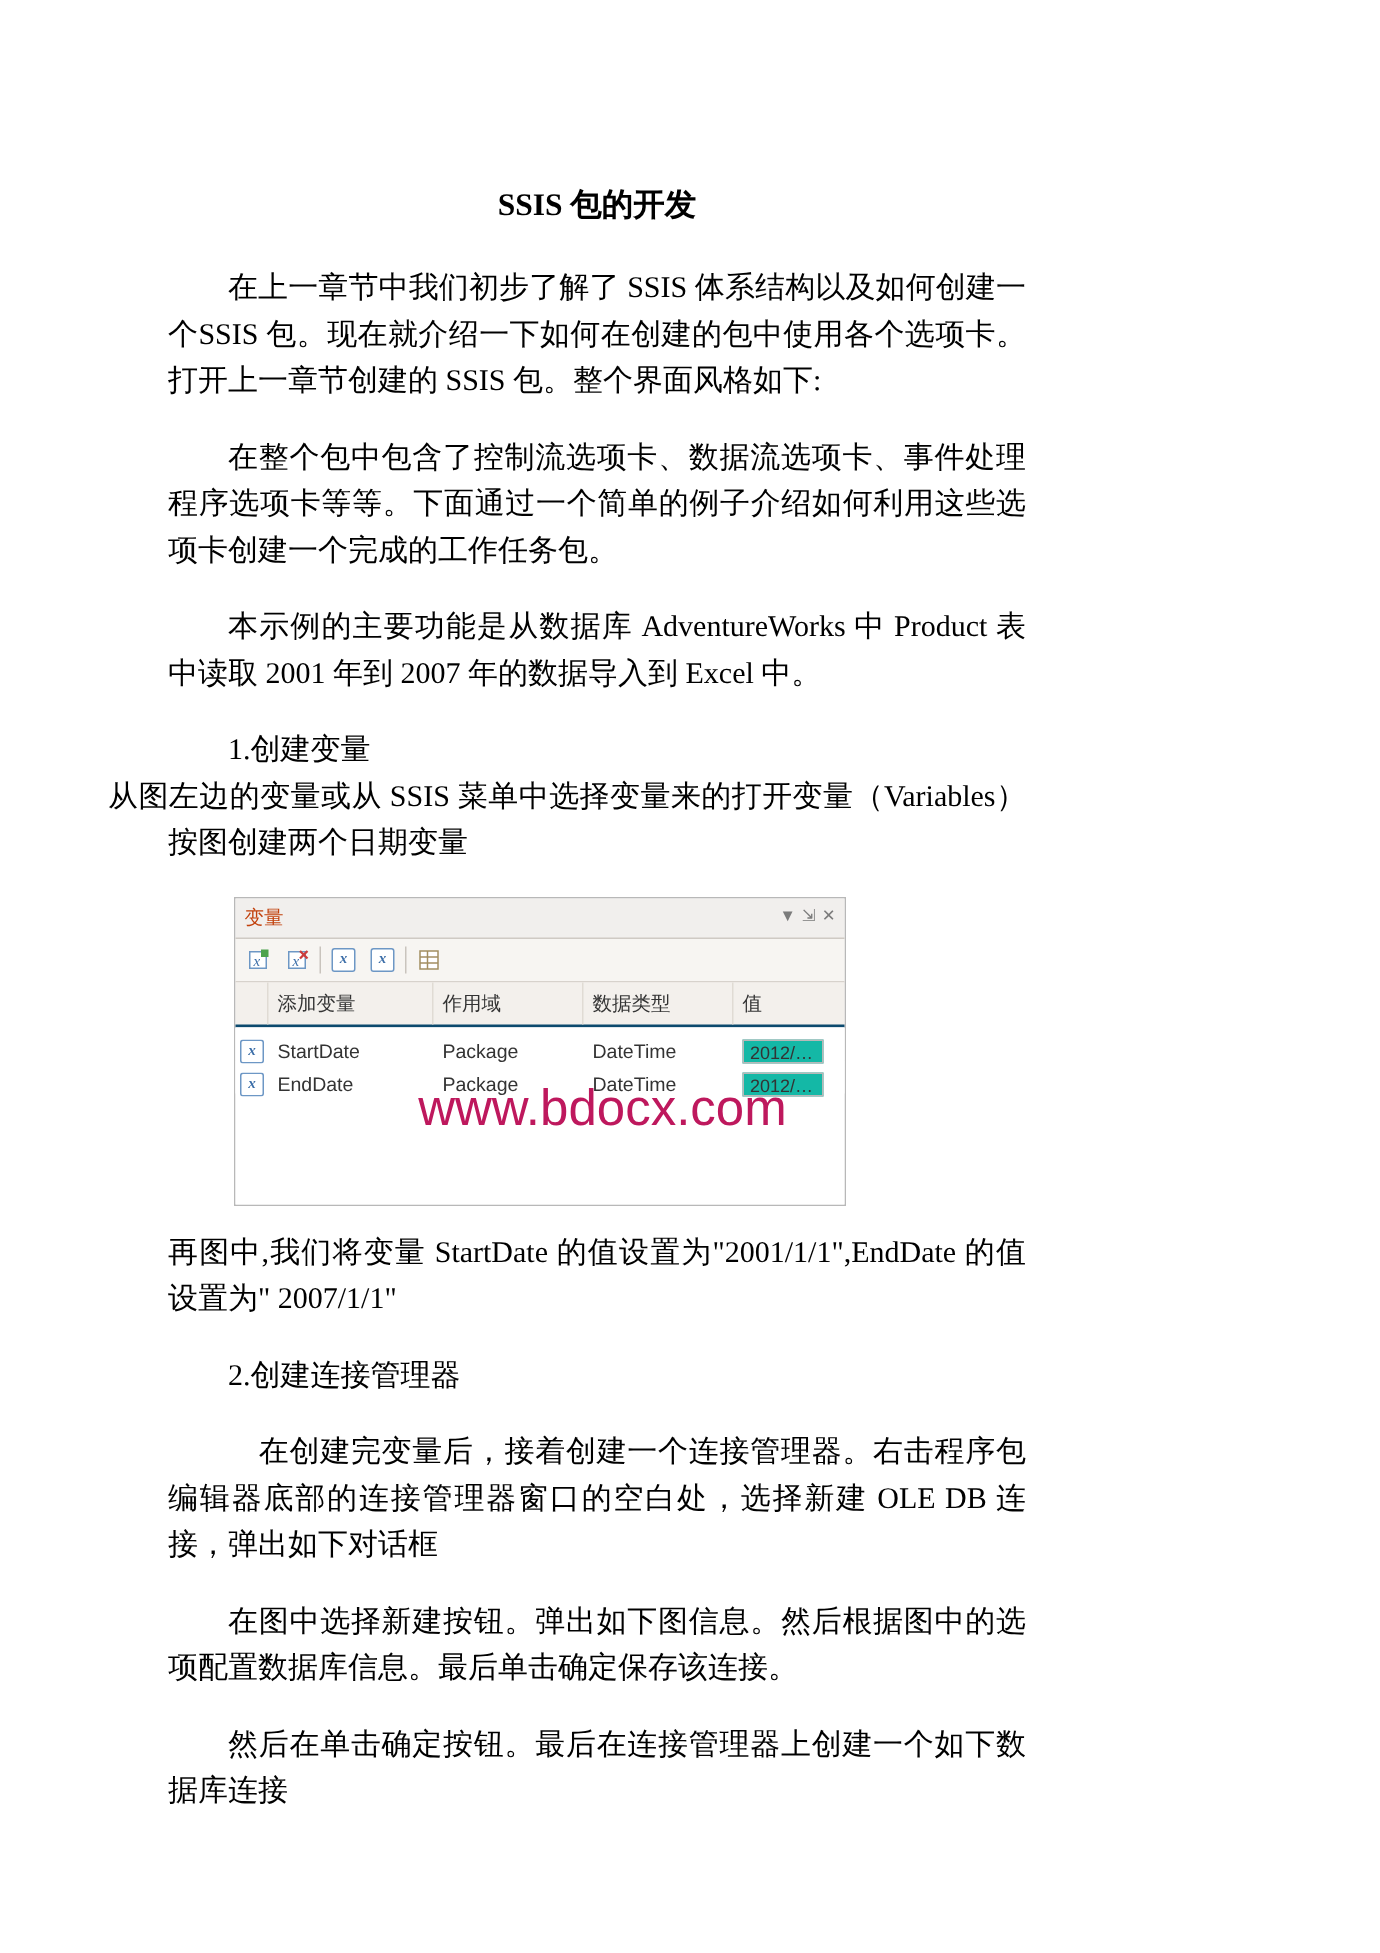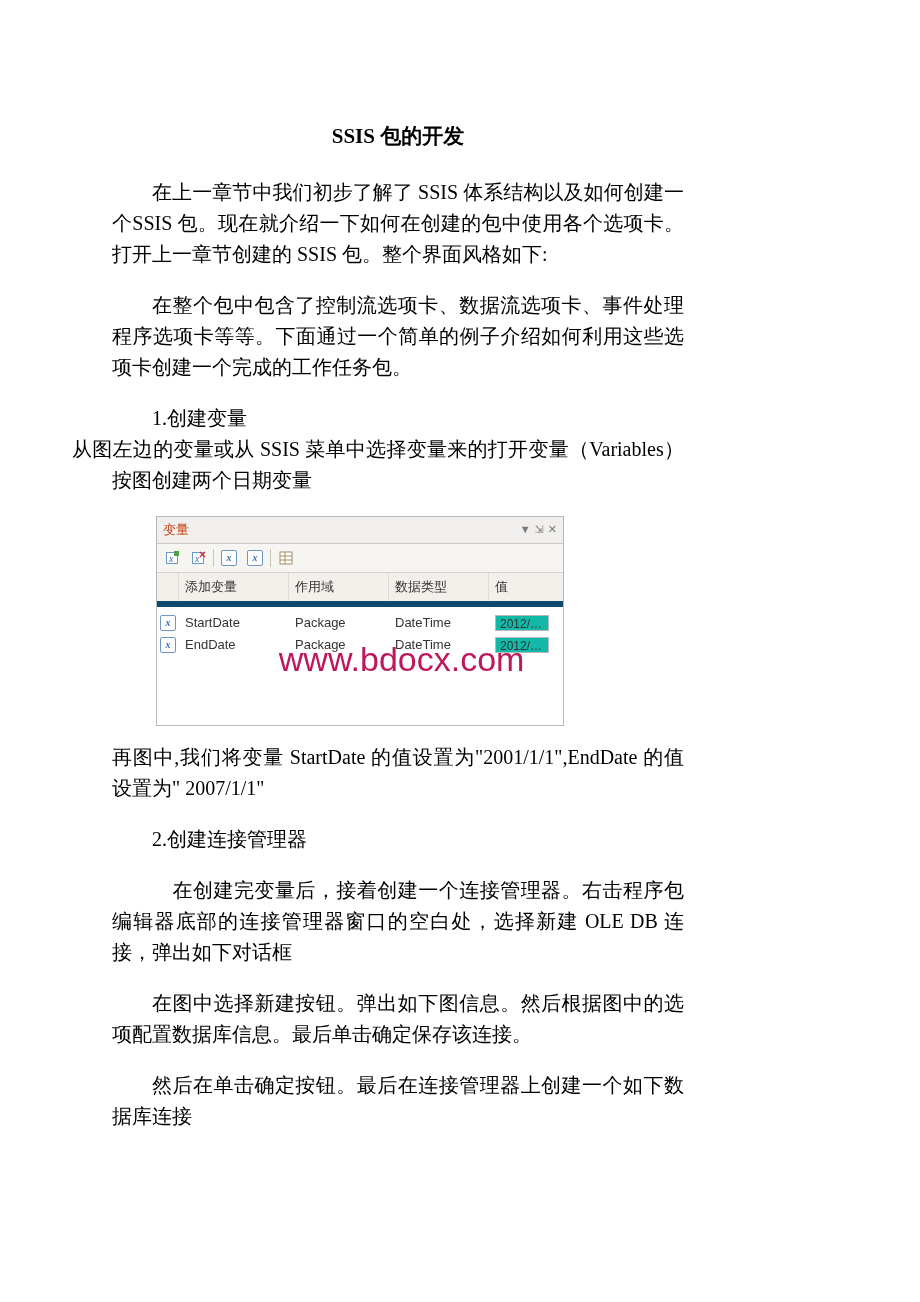--- a/index.html
+++ b/index.html
@@ -85,21 +85,21 @@
   .v-ico svg { display: block; }
   .v-sep {
     width: 1px;
     height: 18px;
     background: #c9c4bd;
   }
   .v-headers {
     display: grid;
     grid-template-columns: 22px 110px 100px 100px 74px;
     background: #f3f0ec;
-    border-bottom: 6px solid #0c4a6e;
+    border-bottom: 2px solid #0c4a6e;
   }
   .v-headers .hcell {
     padding: 4px 6px;
     font-size: 13px;
     color: #333;
     border-right: 1px solid #e0dbd4;
     box-sizing: border-box;
     white-space: nowrap;
   }
   .v-row {
@@ -171,20 +171,21 @@
 </style>
 </head>
 <body>
 
 <div class="page">
 
   <h1 class="title">SSIS 包的开发</h1>
 
   <p class="block">在上一章节中我们初步了解了 SSIS 体系结构以及如何创建一个SSIS 包。现在就介绍一下如何在创建的包中使用各个选项卡。打开上一章节创建的 SSIS 包。整个界面风格如下:</p>
   <p class="block">在整个包中包含了控制流选项卡、数据流选项卡、事件处理程序选项卡等等。下面通过一个简单的例子介绍如何利用这些选项卡创建一个完成的工作任务包。</p>
+  <p class="block">本示例的主要功能是从数据库 AdventureWorks 中 Product 表中读取 2001 年到 2007 年的数据导入到 Excel 中。</p>
 
   <p class="block">
     <span>1.创建变量</span><br>
     <span style="margin-left:-2em;">从图左边的变量或从 SSIS 菜单中选择变量来的打开变量（Variables）按图创建两个日期变量</span>
   </p>
 
   <div class="v-panel-wrap">
     <div class="v-panel">
       <div class="watermark">www.bdocx.com</div>
 

